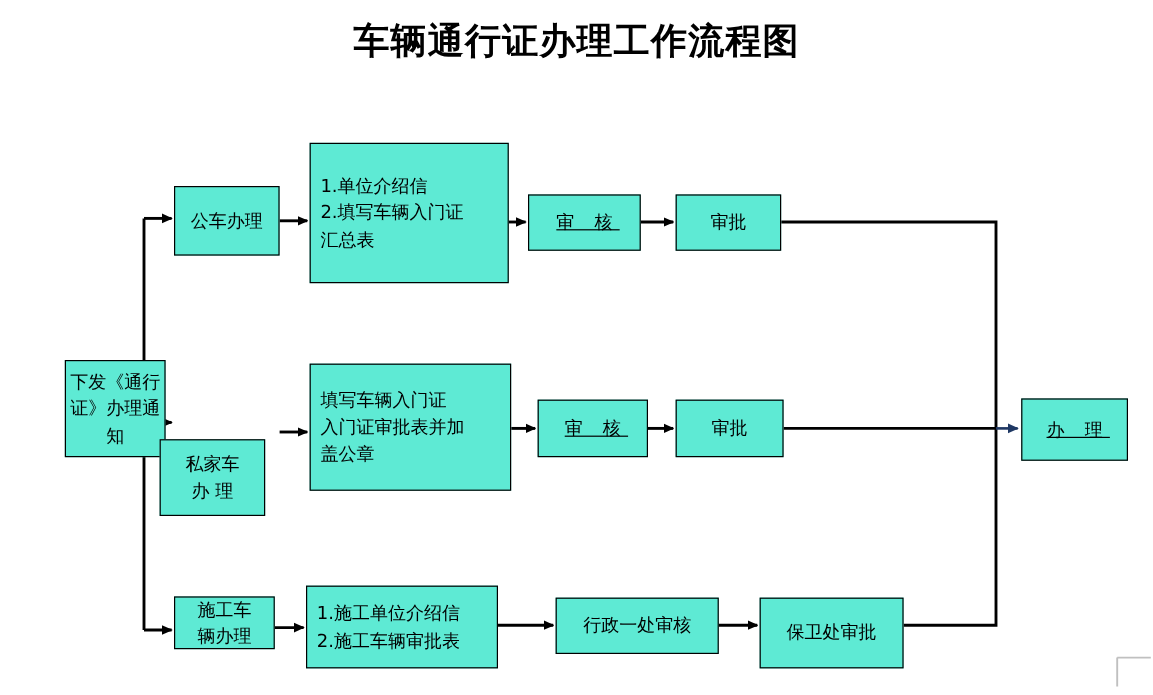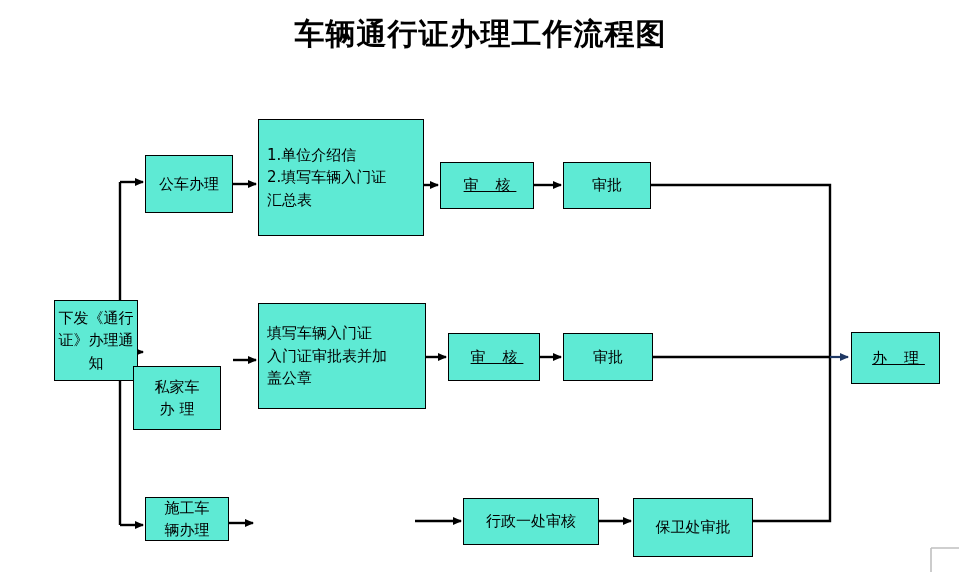--- a/index.html
+++ b/index.html
@@ -141,20 +141,24 @@
   <div class="node wide-space" style="left: 448px; top: 333px; width: 92px; height: 48px;">
     <span class="txt">审  核</span>
   </div>
   <div class="node" style="left: 563px; top: 333px; width: 90px; height: 48px;">
     <span class="txt">审批</span>
   </div>
   <div class="node" style="left: 145px; top: 497px; width: 84px; height: 44px;">
     <span class="txt">施工车
 辆办理</span>
   </div>
+  <div class="node left-align" style="left: 255px; top: 488px; width: 160px; height: 69px;">
+    <span class="txt">1.施工单位介绍信
+2.施工车辆审批表</span>
+  </div>
   <div class="node" style="left: 463px; top: 498px; width: 136px; height: 47px;">
     <span class="txt">行政一处审核</span>
   </div>
   <div class="node" style="left: 633px; top: 498px; width: 120px; height: 59px;">
     <span class="txt">保卫处审批</span>
   </div>
   <div class="node wide-space" style="left: 851px; top: 332px; width: 89px; height: 52px;">
     <span class="txt">办  理</span>
   </div>
 

